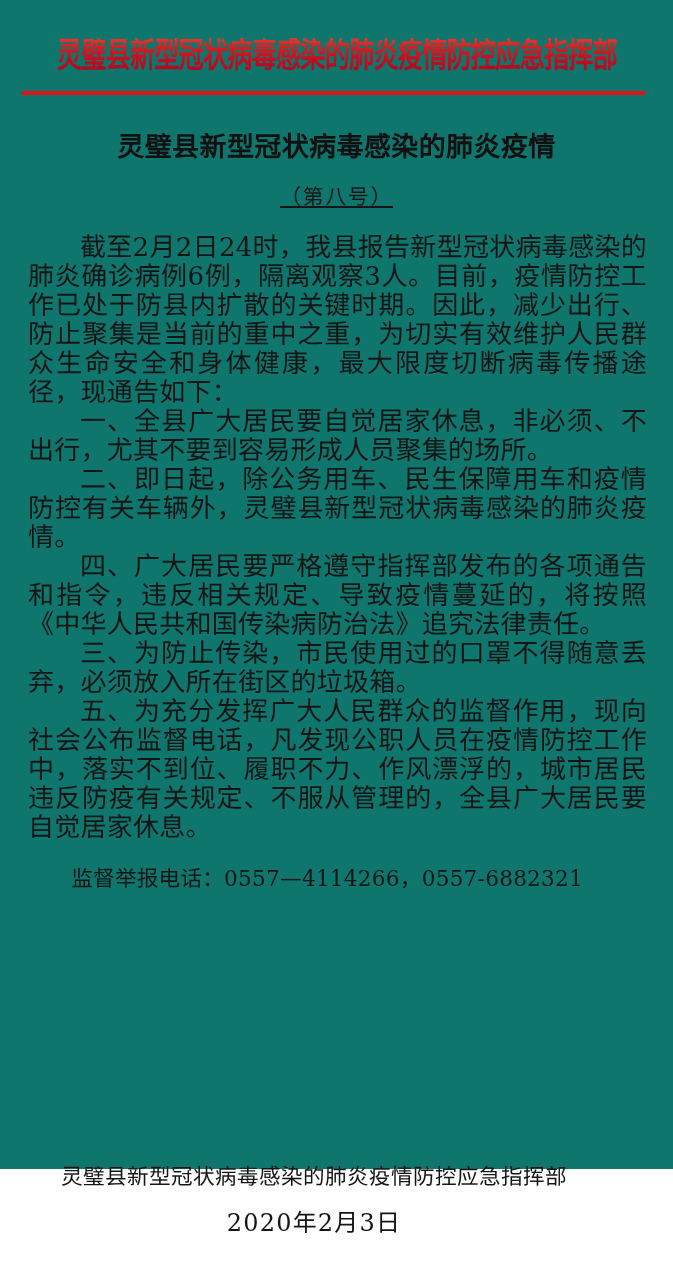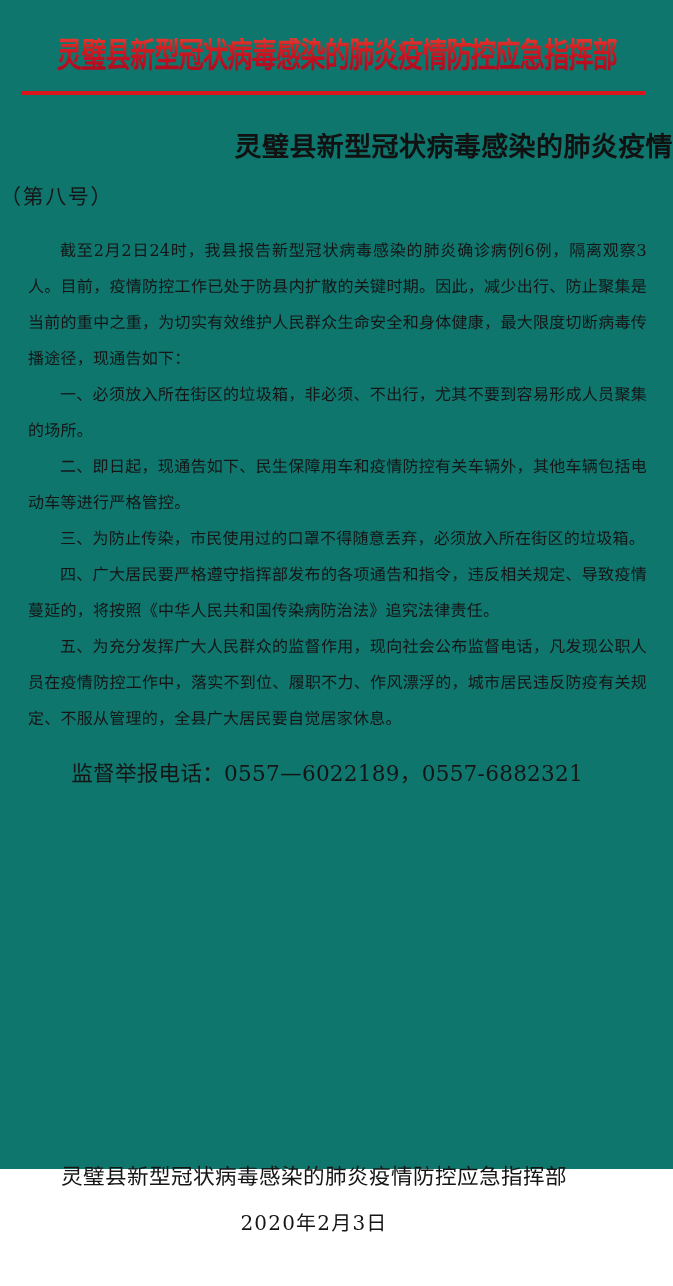--- a/index.html
+++ b/index.html
@@ -54,49 +54,50 @@
 
   .masthead-rule {
     margin: 27px 28px 0 21px;
     height: 4px;
     background: #d8161c;
   }
 
   
   .doc-title {
     margin-top: 29px;
-    text-align: right;
+    text-align: center;
     font-family: "DejaVu Sans", "Liberation Sans", sans-serif;
     font-weight: bold;
     font-size: 27px;
     line-height: 45px;
     letter-spacing: 0.4px;
     color: #111;
   }
   .doc-title-line {
     display: block;
     white-space: nowrap;
   }
 
   .doc-number {
     margin-top: 14px;
-    text-align: left;
+    text-align: center;
     font-size: 21px;
     line-height: 28px;
     letter-spacing: 1.6px;
     color: #161616;
+    text-decoration: underline;
   }
 
   
   .body-text {
     margin: 22px 26px 0 28px;
   }
   .para {
-    font-size: 16px;
-    line-height: 36px;
+    font-size: 26px;
+    line-height: 29px;
     text-align: justify;
     text-justify: inter-ideograph;
     text-indent: 2em;
     letter-spacing: 0.25px;
     margin: 0;
     color: #151515;
   }
   .para + .para {
     margin-top: 0;
   }
@@ -122,21 +123,21 @@
   }
   .sign-org {
     font-size: 21.6px;
     line-height: 34px;
     letter-spacing: 0.4px;
     color: #151515;
     white-space: nowrap;
   }
   .sign-date {
     margin-top: 14px;
-    font-size: 20px;
+    font-size: 24px;
     line-height: 30px;
     letter-spacing: 1.2px;
     color: #151515;
     white-space: nowrap;
   }
 </style>
 </head>
 <body>
 
 <div class="page">
@@ -148,27 +149,27 @@
   <div class="masthead-rule"></div>
 
   <div class="doc-title">
     <span class="doc-title-line">灵璧县新型冠状病毒感染的肺炎疫情</span>
   </div>
 
   <div class="doc-number">（第八号）</div>
 
   <div class="body-text">
     <p class="para">截至2月2日24时，我县报告新型冠状病毒感染的肺炎确诊病例6例，隔离观察3人。目前，疫情防控工作已处于防县内扩散的关键时期。因此，减少出行、防止聚集是当前的重中之重，为切实有效维护人民群众生命安全和身体健康，最大限度切断病毒传播途径，现通告如下：</p>
-    <p class="para">一、必须放入所在街区的垃圾箱，非必须、不出行，尤其不要到容易形成人员聚集的场所。</p>
-    <p class="para">二、即日起，现通告如下、民生保障用车和疫情防控有关车辆外，其他车辆包括电动车等进行严格管控。</p>
+    <p class="para">一、全县广大居民要自觉居家休息，非必须、不出行，尤其不要到容易形成人员聚集的场所。</p>
+    <p class="para">二、即日起，除公务用车、民生保障用车和疫情防控有关车辆外，灵璧县新型冠状病毒感染的肺炎疫情。</p>
+    <p class="para">四、广大居民要严格遵守指挥部发布的各项通告和指令，违反相关规定、导致疫情蔓延的，将按照《中华人民共和国传染病防治法》追究法律责任。</p>
     <p class="para">三、为防止传染，市民使用过的口罩不得随意丢弃，必须放入所在街区的垃圾箱。</p>
-    <p class="para">四、广大居民要严格遵守指挥部发布的各项通告和指令，违反相关规定、导致疫情蔓延的，将按照《中华人民共和国传染病防治法》追究法律责任。</p>
     <p class="para">五、为充分发挥广大人民群众的监督作用，现向社会公布监督电话，凡发现公职人员在疫情防控工作中，落实不到位、履职不力、作风漂浮的，城市居民违反防疫有关规定、不服从管理的，全县广大居民要自觉居家休息。</p>
   </div>
 
-  <div class="hotline">监督举报电话：0557—6022189，0557-6882321</div>
+  <div class="hotline">监督举报电话：0557—4114266，0557-6882321</div>
 
   <div class="signature">
     <div class="sign-org">灵璧县新型冠状病毒感染的肺炎疫情防控应急指挥部</div>
     <div class="sign-date">2020年2月3日</div>
   </div>
 
 </div>
 
 </body></html>

